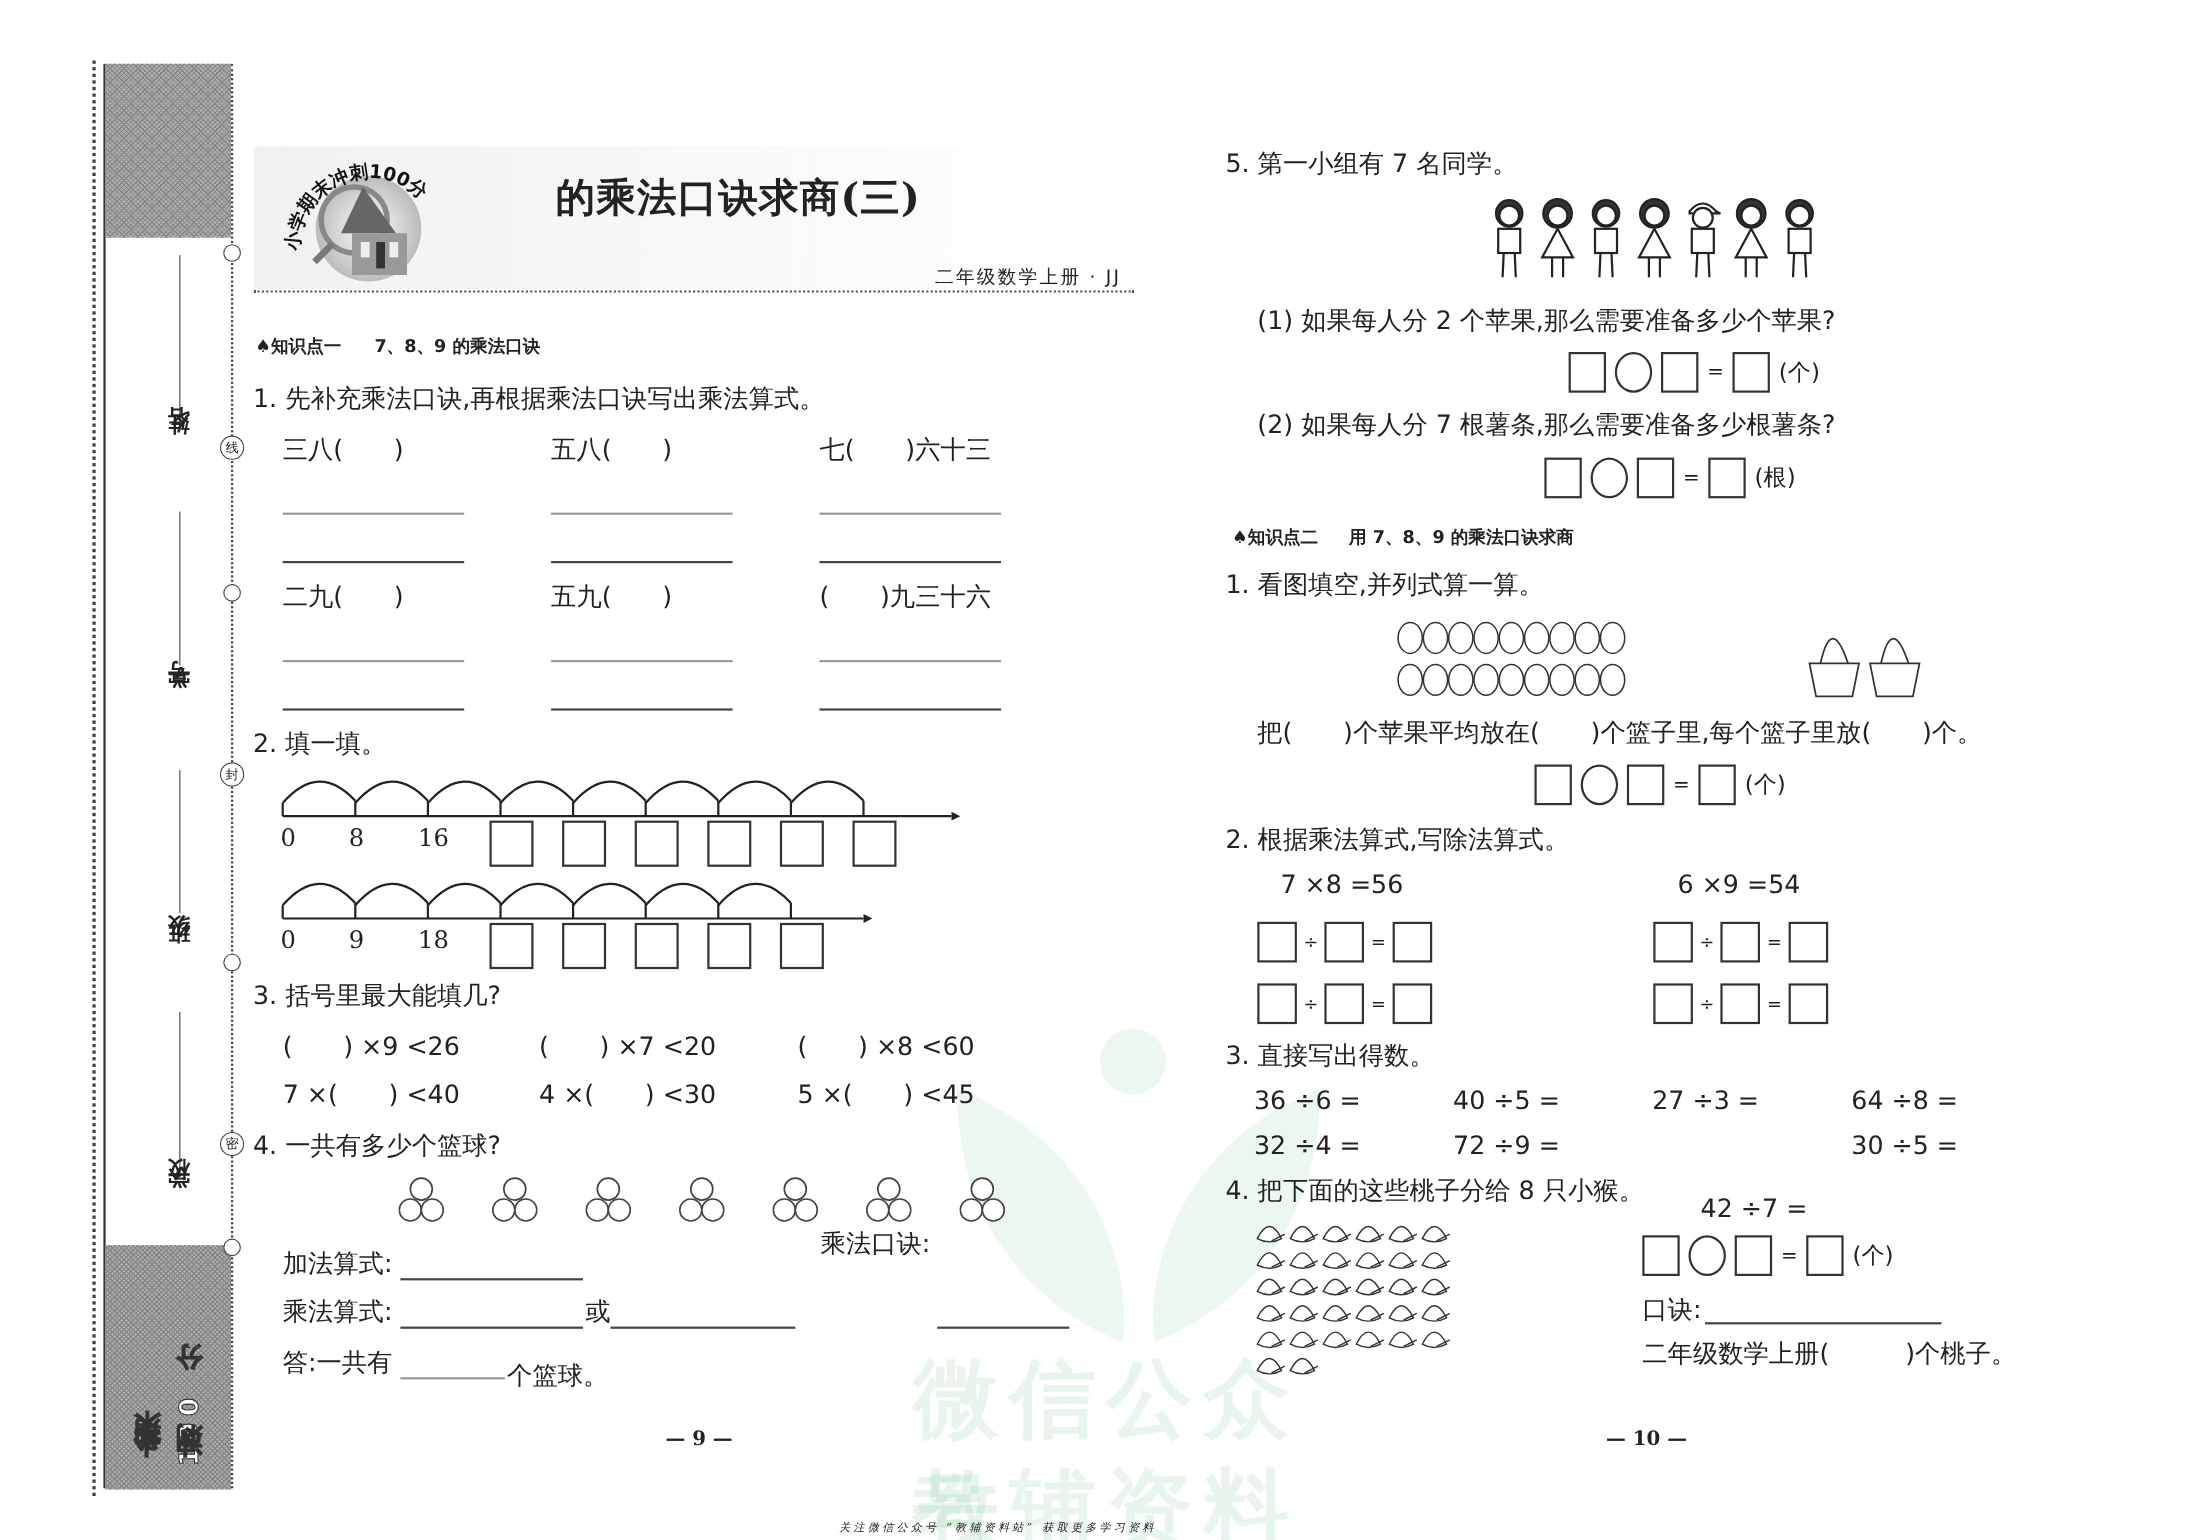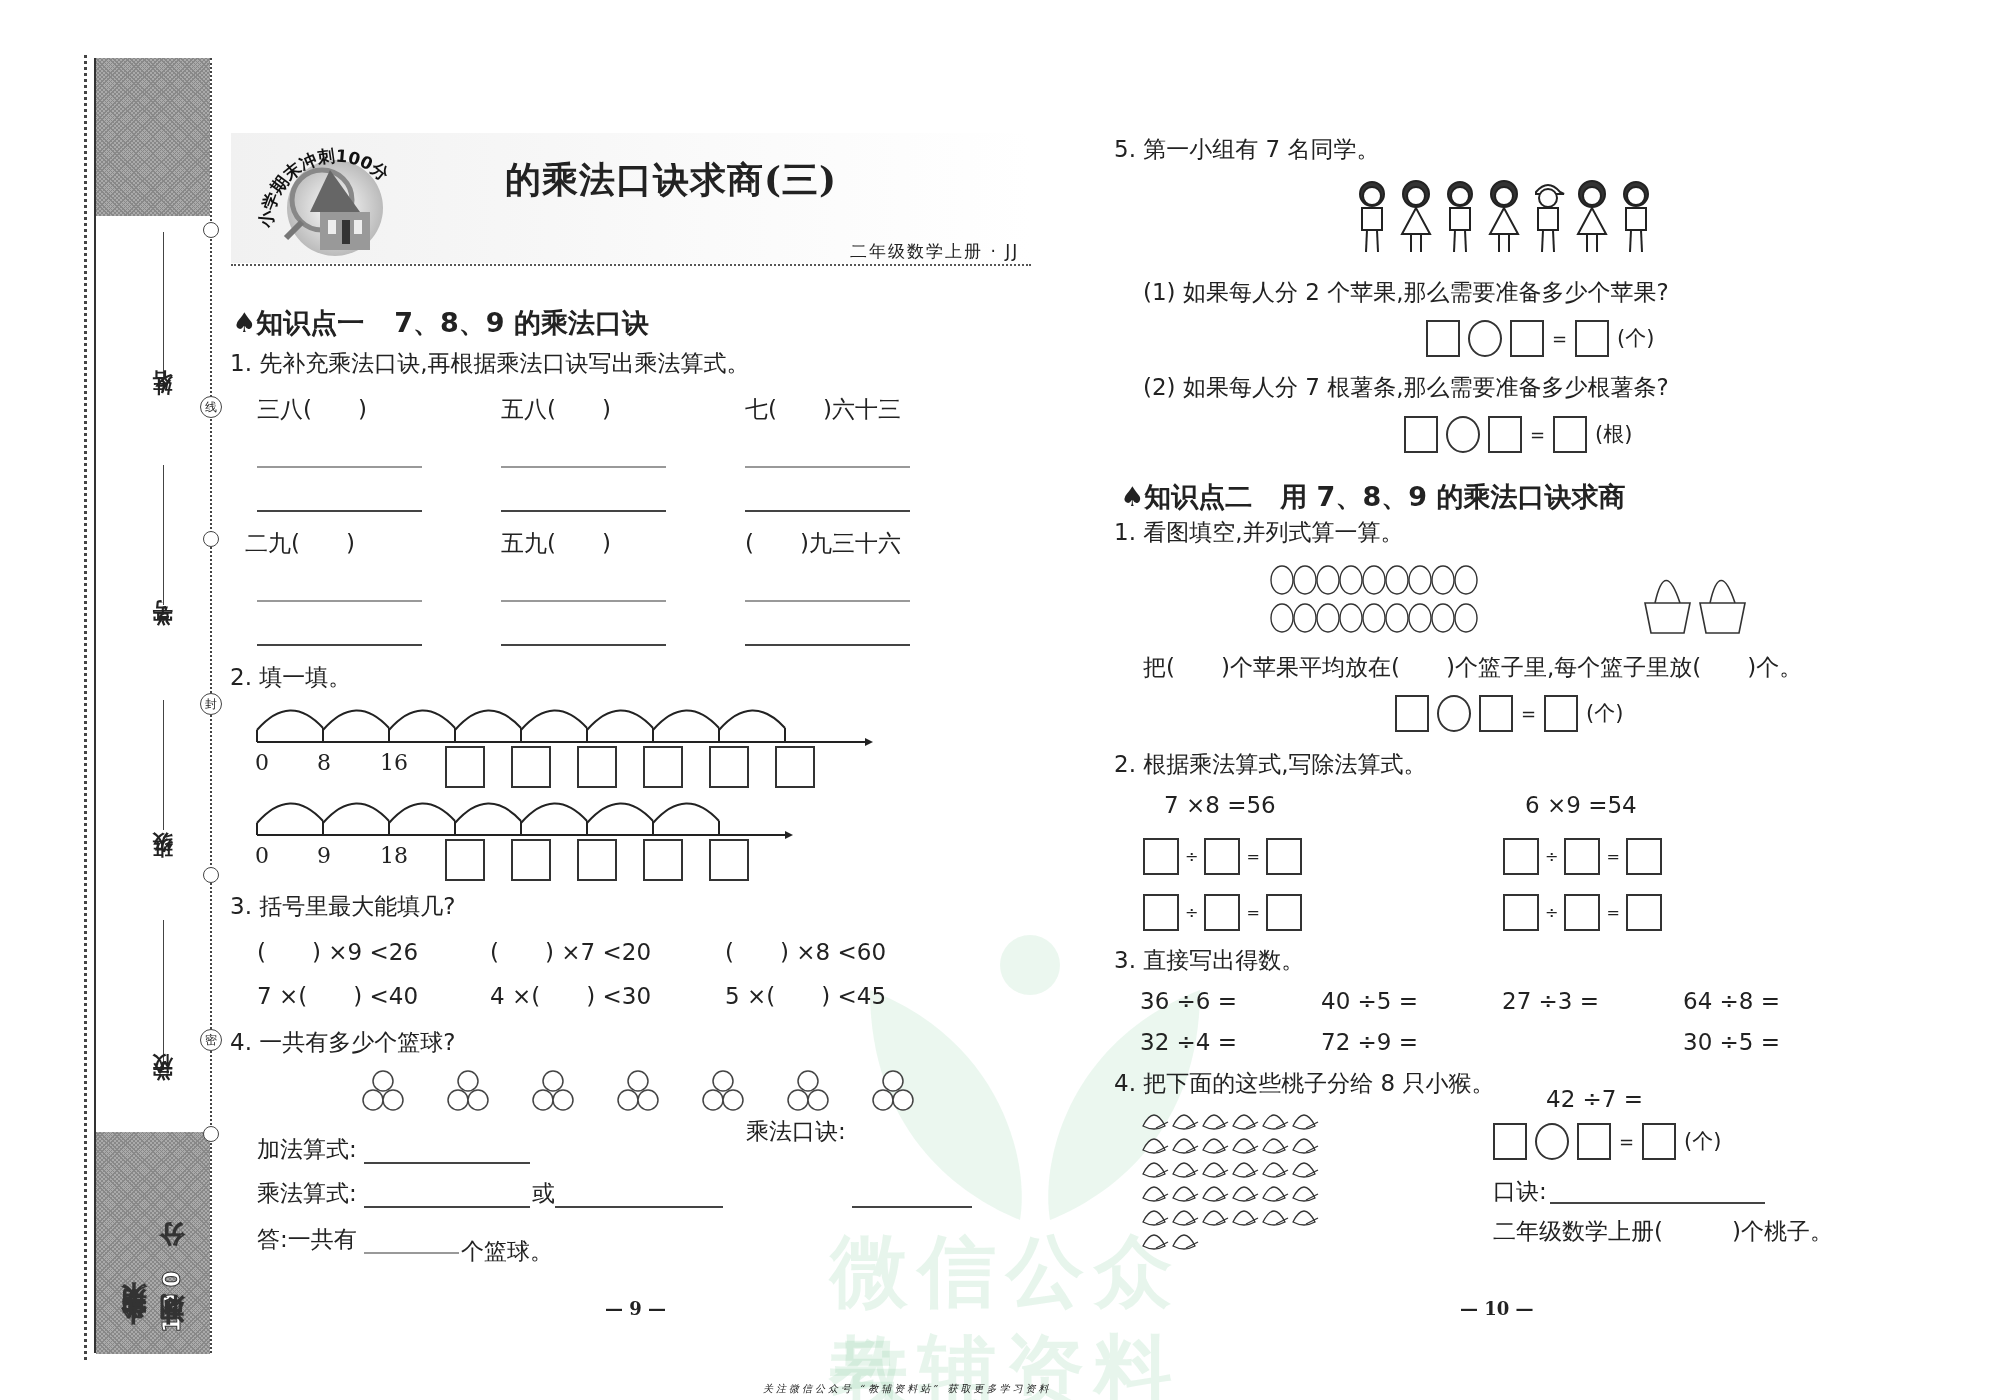--- a/index.html
+++ b/index.html
@@ -10,21 +10,21 @@
   
   .dotline-v{border-left:3px dotted #444;}
   .hatch{background-color:#aaa;background-image:repeating-linear-gradient(45deg,#888 0 1px,transparent 1px 3px),repeating-linear-gradient(-45deg,#888 0 1px,transparent 1px 3px);}
   .vtext{writing-mode:vertical-rl;transform:rotate(180deg);font-size:20px;font-weight:bold;letter-spacing:6px;}
   .hole{width:14px;height:14px;border:1.5px solid #444;border-radius:50%;background:#fff;}
   .seal{width:20px;height:20px;border:1.5px solid #444;border-radius:50%;background:#fff;font-size:12px;display:flex;align-items:center;justify-content:center;}
   .vline{border-left:1.5px solid #444;}
   
   .banner{background:linear-gradient(90deg,#f1f1f1,#fafafa 60%,#fff);}
   .hr-dot{border-top:2px dotted #555;}
-  .section-title{font-size:27px;font-weight:bold;}
+  .section-title{font-size:16px;font-weight:bold;}
   .box{border:2px solid #333;background:#fff;}
   .circle{border:2px solid #333;border-radius:50%;background:#fff;}
   .uline{border-bottom:2px solid #444;}
   .uline-l{border-bottom:2px solid #999;}
   .watermark{color:rgba(120,200,150,0.18);font-weight:bold;font-size:78px;letter-spacing:10px;}
   .nl-label{font-size:22px;font-family:"DejaVu Serif","Liberation Serif",serif;}
 </style>
 </head>
 <body>
 
@@ -97,21 +97,21 @@
 <div class="abs t" style="left:230px;top:352px;">1. 先补充乘法口诀,再根据乘法口诀写出乘法算式。</div>
 <div class="abs t" style="left:257px;top:398px;">三八(　　)</div>
 <div class="abs t" style="left:501px;top:398px;">五八(　　)</div>
 <div class="abs t" style="left:745px;top:398px;">七(　　)六十三</div>
 <div class="abs uline-l" style="left:257px;top:466px;width:165px;"></div>
 <div class="abs uline-l" style="left:501px;top:466px;width:165px;"></div>
 <div class="abs uline-l" style="left:745px;top:466px;width:165px;"></div>
 <div class="abs uline" style="left:257px;top:510px;width:165px;"></div>
 <div class="abs uline" style="left:501px;top:510px;width:165px;"></div>
 <div class="abs uline" style="left:745px;top:510px;width:165px;"></div>
-<div class="abs t" style="left:245px;top:532px;text-align:center;">二九(　　)</div>
+<div class="abs t" style="left:257px;top:532px;text-align:center;">二九(　　)</div>
 <div class="abs t" style="left:501px;top:532px;">五九(　　)</div>
 <div class="abs t" style="left:745px;top:532px;">(　　)九三十六</div>
 <div class="abs uline-l" style="left:257px;top:600px;width:165px;"></div>
 <div class="abs uline-l" style="left:501px;top:600px;width:165px;"></div>
 <div class="abs uline-l" style="left:745px;top:600px;width:165px;"></div>
 <div class="abs uline" style="left:257px;top:644px;width:165px;"></div>
 <div class="abs uline" style="left:501px;top:644px;width:165px;"></div>
 <div class="abs uline" style="left:745px;top:644px;width:165px;"></div>
 
 <div class="abs t" style="left:230px;top:666px;">2. 填一填。</div>

